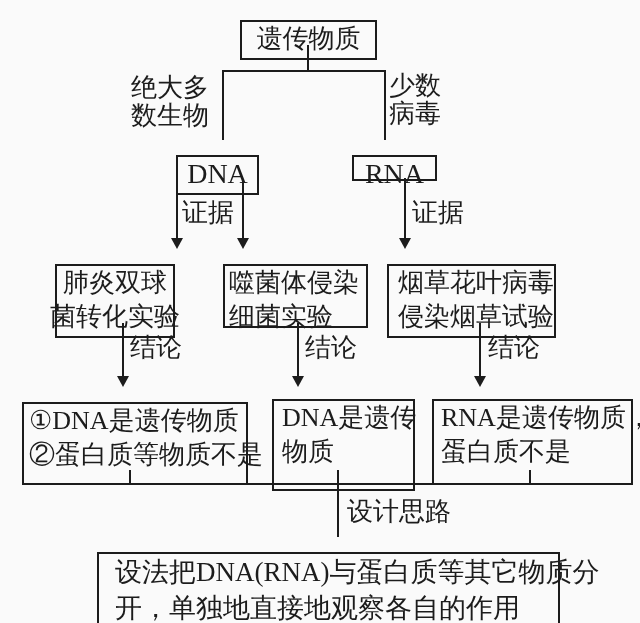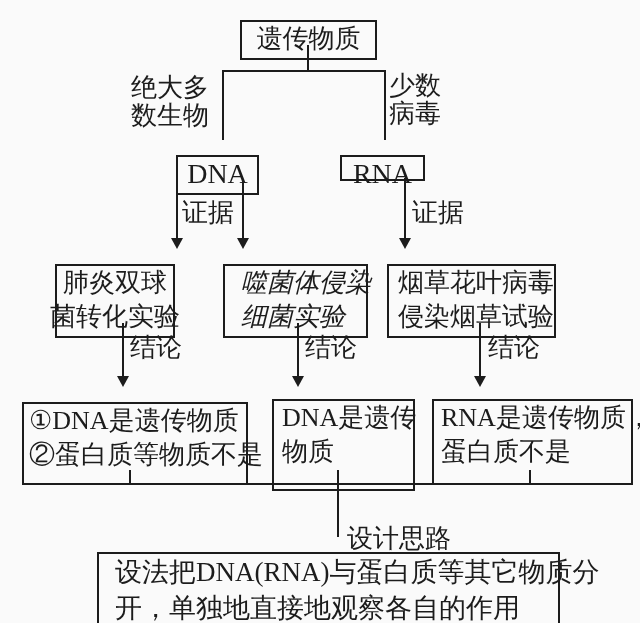--- a/index.html
+++ b/index.html
@@ -54,35 +54,35 @@
     <span class="ln">数生物</span>
   </div>
   <div class="lbl" style="left:389px;top:72px;">
     <span class="ln">少数</span>
     <span class="ln">病毒</span>
   </div>
 
   <div class="box center big" style="left:176px;top:140px;width:83px;height:40px;">
     <span class="ln">DNA</span>
   </div>
-  <div class="box center big" style="left:340px;top:140px;width:85px;height:26px;">
+  <div class="box center big" style="left:352px;top:140px;width:85px;height:26px;">
     <span class="ln">RNA</span>
   </div>
 
   <div class="arrow" style="left:176px;top:180px;height:59px;"></div>
   <div class="arrow" style="left:242px;top:180px;height:59px;"></div>
   <div class="arrow" style="left:404px;top:178px;height:61px;"></div>
   <div class="lbl" style="left:182px;top:199px;">证据</div>
   <div class="lbl" style="left:412px;top:199px;">证据</div>
 
   <div class="box center" style="left:55px;top:249px;width:120px;height:74px;">
     <span class="ln">肺炎双球</span>
     <span class="ln">菌转化实验</span>
   </div>
-  <div class="box" style="left:223px;top:249px;width:145px;height:74px;padding-left:16px;font-style:italic;">
+  <div class="box" style="left:223px;top:249px;width:145px;height:64px;padding-left:4px;">
     <span class="ln">噬菌体侵染</span>
     <span class="ln">细菌实验</span>
   </div>
   <div class="box" style="left:387px;top:249px;width:169px;height:74px;padding-left:9px;">
     <span class="ln">烟草花叶病毒</span>
     <span class="ln">侵染烟草试验</span>
   </div>
 
   <div class="arrow" style="left:122px;top:323px;height:54px;"></div>
   <div class="arrow" style="left:297px;top:323px;height:54px;"></div>
@@ -102,20 +102,20 @@
   <div class="box" style="left:432px;top:384px;width:201px;height:86px;padding-left:7px;">
     <span class="ln">RNA是遗传物质，</span>
     <span class="ln">蛋白质不是</span>
   </div>
 
   <div class="vline" style="left:129px;top:470px;height:15px;"></div>
   <div class="vline" style="left:337px;top:470px;height:15px;"></div>
   <div class="vline" style="left:529px;top:470px;height:15px;"></div>
   <div class="hline" style="left:129px;top:483px;width:402px;"></div>
   <div class="vline" style="left:337px;top:483px;height:54px;"></div>
-  <div class="lbl" style="left:347px;top:525px;">设计思路</div>
+  <div class="lbl" style="left:347px;top:498px;">设计思路</div>
 
   <div class="box" style="left:97px;top:537px;width:463px;height:76px;padding-left:16px;font-size:27px;line-height:36px;">
     <span class="ln">设法把DNA(RNA)与蛋白质等其它物质分</span>
     <span class="ln">开，单独地直接地观察各自的作用</span>
   </div>
 
 </div>
 
 </body></html>

